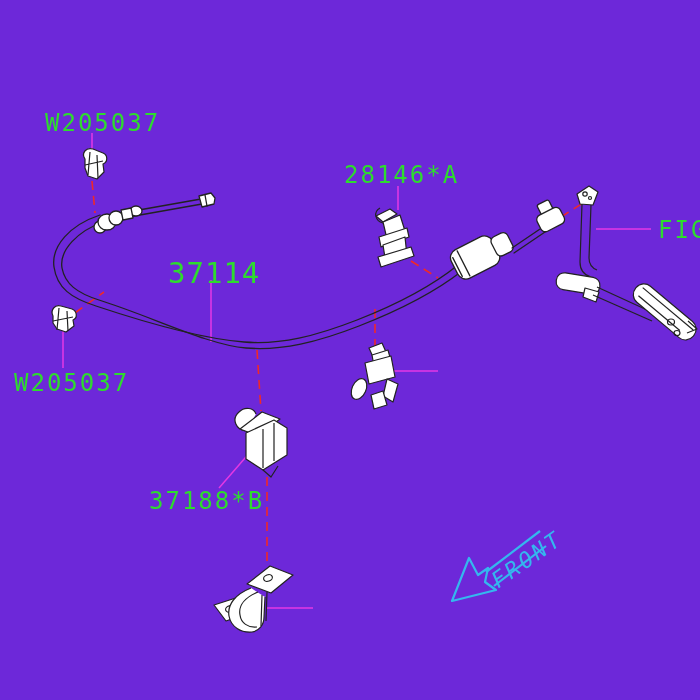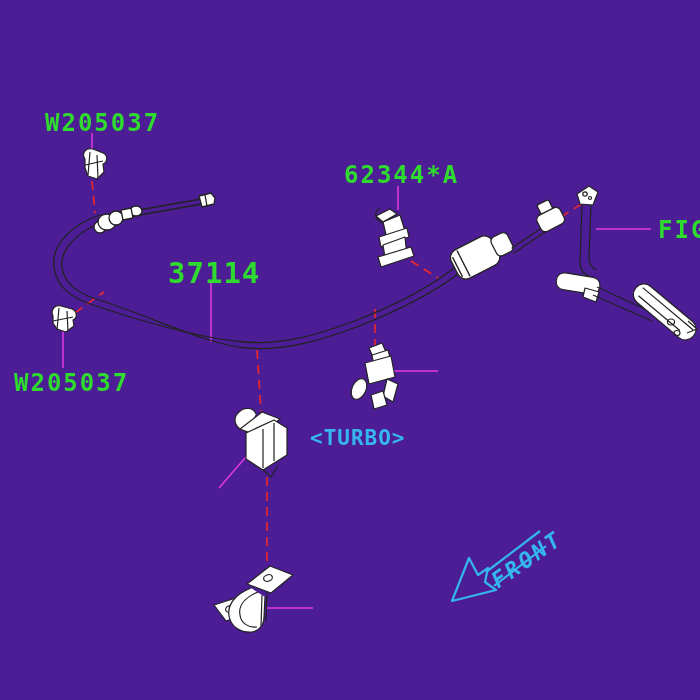--- a/index.html
+++ b/index.html
@@ -1,18 +1,18 @@
 <!DOCTYPE html>
 <html><head>
 <meta charset="utf-8">
 <style>
   html,body{margin:0;padding:0;background:#fff;}
   #stage{
-    position:relative;width:700px;height:700px;background:#4c1d95;
-    overflow:hidden;font-family:"DejaVu Sans Mono", monospace;font-weight:bold;
+    position:relative;width:700px;height:700px;background:#6d28d9;
+    overflow:hidden;font-family:"DejaVu Sans Mono", monospace;
   }
   svg{position:absolute;left:0;top:0;}
   .lbl{
     position:absolute;color:#2edb2e;font-size:24px;line-height:1;
     letter-spacing:2px;white-space:pre;user-select:none;
   }
   .lbl.small{font-size:29px;letter-spacing:1px;}
   .ann{
     position:absolute;color:#35b7ee;font-size:21px;line-height:1;
     letter-spacing:1px;white-space:pre;user-select:none;
@@ -148,21 +148,21 @@
     </g>
 
     <g stroke="#35b7ee" stroke-width="2.2" fill="none" stroke-linejoin="round">
       <path d="M452,601 L469,558 L478,575 L488,568 L485,582 L496,590 Z"></path>
       <path d="M486,572 L540,531"></path>
       <path d="M494,586 L546,546"></path>
     </g>
   </svg>
 
   <div class="lbl" style="left:45px;top:111px">W205037</div>
-  <div class="lbl" style="left:344px;top:163px">62344*A</div>
+  <div class="lbl" style="left:344px;top:163px">28146*A</div>
   <div class="lbl" style="left:658px;top:218px">FIG</div>
   <div class="lbl small" style="left:168px;top:259px">37114</div>
   <div class="lbl" style="left:14px;top:371px">W205037</div>
+  <div class="lbl" style="left:149px;top:489px">37188*B</div>
 
-  <div class="ann" style="left:310px;top:428px">&lt;TURBO&gt;</div>
   <div class="ann front" style="left:494px;top:572px">FRONT</div>
 
 </div>
 
 </body></html>

